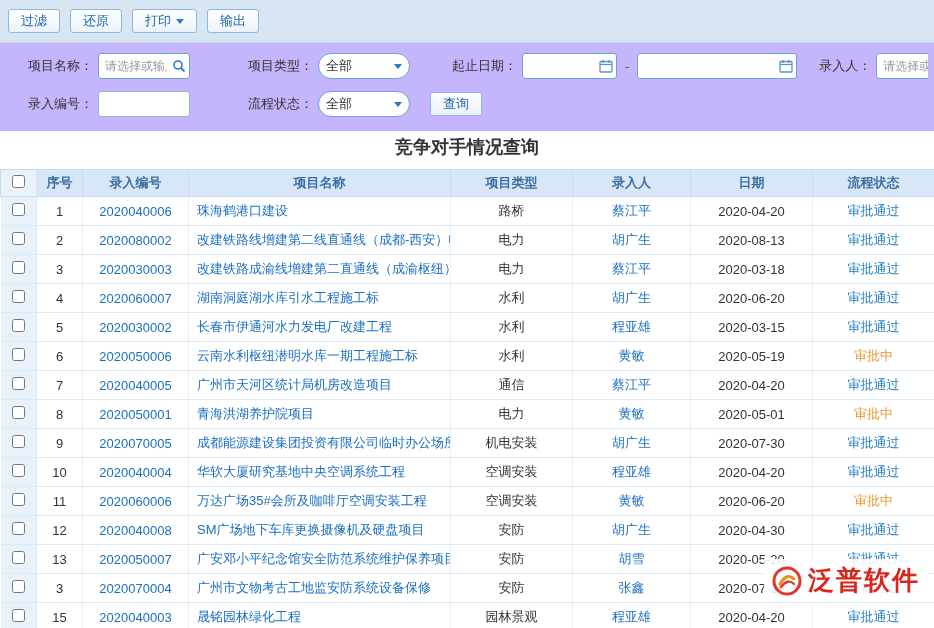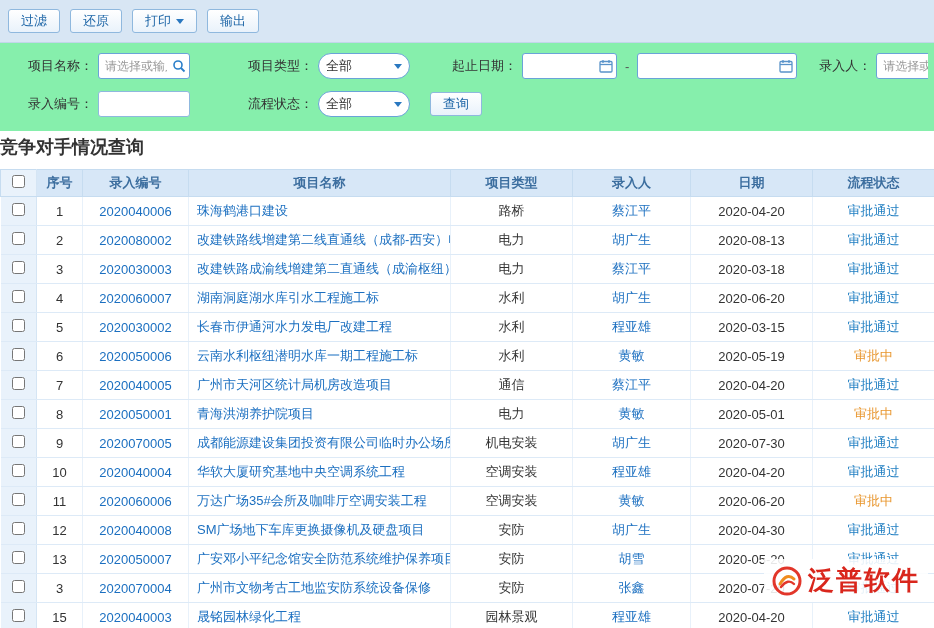--- a/index.html
+++ b/index.html
@@ -11,21 +11,21 @@
   .toolbar { display: flex; align-items: center; gap: 10px; height: 43px; padding: 0 8px;
     background: #d8e6f4; border-bottom: 1px solid #c2d6ea; }
   .btn { display: inline-flex; align-items: center; gap: 5px; height: 24px; padding: 0 12px;
     font-size: 13px; color: #1e66a7; background: linear-gradient(#ffffff, #e9f2fb);
     border: 1px solid #8fb8de; border-radius: 3px; cursor: pointer;
     font-family: inherit; }
   .caret-down { width: 0; height: 0; border-left: 4px solid transparent;
     border-right: 4px solid transparent; border-top: 5px solid #2a78c0; }
 
   
-  .filter-panel { padding: 10px 6px 2px 6px; background: #86efac; }
+  .filter-panel { padding: 10px 6px 2px 6px; background: #c4b5fd; }
   .filter-row { display: flex; align-items: center; margin-bottom: 12px; font-size: 13px; color: #333; }
   .f-group { display: flex; align-items: center; }
   .f-label { white-space: nowrap; margin-right: 5px; margin-left: 22px; }
   .gap2 { margin-left: 36px; }
   .gap3 { margin-left: 20px; }
   .push-right { margin-left: auto; }
   .input-wrap { position: relative; display: inline-flex; align-items: center; }
   .text-input { height: 26px; border: 1px solid #6aa3d8; border-radius: 3px;
     padding: 0 22px 0 6px; font-size: 12px; width: 92px; color: #333; font-family: inherit; }
   .text-input::placeholder { color: #999; }
@@ -33,21 +33,21 @@
   .date-input { width: 95px; }
   .date-input-wide { width: 160px; }
   .icon-right { position: absolute; right: 4px; display: flex; align-items: center; pointer-events: auto; cursor: pointer; }
   .dash { margin: 0 8px; color: #555; }
   .select-box { display: flex; align-items: center; justify-content: space-between;
     width: 92px; height: 26px; border: 1px solid #6aa3d8; border-radius: 13px;
     padding: 0 7px; background: #fff; cursor: pointer; font-size: 13px; color: #333; }
   .cut-right { overflow: hidden; }
 
   
-  .page-title { text-align: left; font-size: 18px; font-weight: bold; color: #333;
+  .page-title { text-align: center; font-size: 18px; font-weight: bold; color: #333;
     margin: 4px 0 10px 0; height: 24px; }
 
   
   table { width: 934px; border-collapse: collapse; table-layout: fixed; font-size: 13px; border-radius: 19px; }
   thead th { background: #d7e7f7; color: #3c6e9f; font-weight: bold; height: 27px;
     border: 1px solid #c6dcf0; text-align: center; }
   tbody td { height: 29px; border-bottom: 1px solid #ddeaf7; border-right: 1px solid #e8f1fa;
     text-align: center; color: #333; background: #fff; overflow: hidden; white-space: nowrap; }
   td.cb-col, th.cb-col { background: #e9f2fb; border-right: 1px solid #d5e5f4; }
   input[type="checkbox"] { width: 13px; height: 13px; cursor: pointer; }

